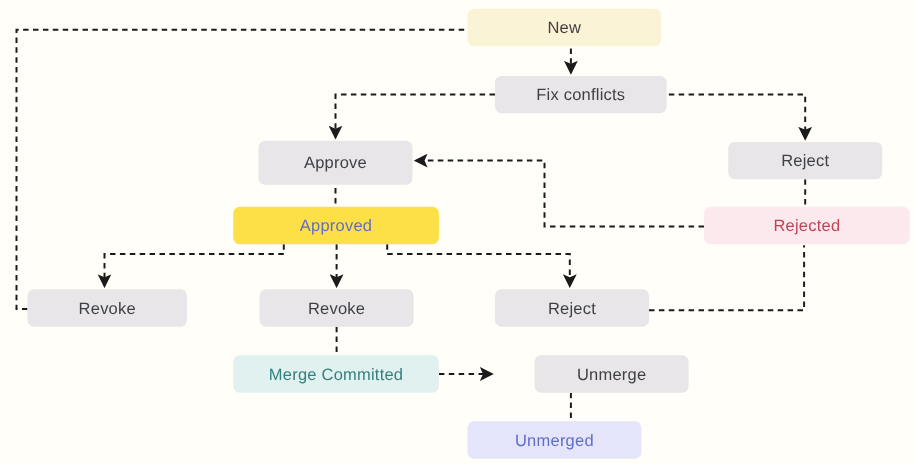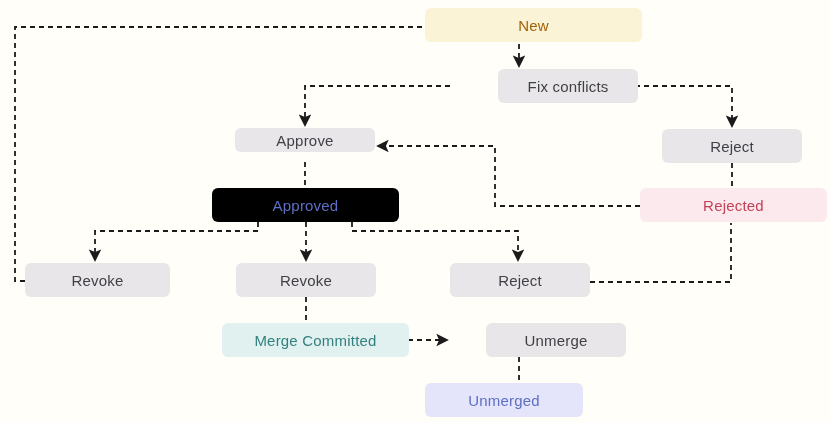--- a/index.html
+++ b/index.html
@@ -57,26 +57,26 @@
         <path d="M 306 222 V 260" class="edge" stroke="#1b1b1b" stroke-width="1.8" stroke-dasharray="5 4" marker-end="url(#arrowhead)"></path>
         <path d="M 352 222 V 231 H 518 V 260" class="edge" stroke="#1b1b1b" stroke-width="1.8" stroke-dasharray="5 4" marker-end="url(#arrowhead)"></path>
         <path d="M 25 281 H 15 V 27 H 425" class="edge" stroke="#1b1b1b" stroke-width="1.8" stroke-dasharray="5 4"></path>
         <path d="M 306 297 V 323" class="edge" stroke="#1b1b1b" stroke-width="1.8" stroke-dasharray="5 4"></path>
         <path d="M 590 282 H 731 V 223" class="edge" stroke="#1b1b1b" stroke-width="1.8" stroke-dasharray="5 4"></path>
         <path d="M 399 340 H 447" class="edge" stroke="#1b1b1b" stroke-width="1.8" stroke-dasharray="5 4" marker-end="url(#arrowhead)"></path>
         <path d="M 519 357 V 383" class="edge" stroke="#1b1b1b" stroke-width="1.8" stroke-dasharray="5 4"></path>
       </g>
   </svg>
   <div id="node-layer">
-      <div class="node state" style="left: 425px; top: 8px; width: 217px; height: 34px; background: rgb(251, 243, 213); color: #a16207;">New</div>
-      <div class="node action" style="left: 450px; top: 69px; width: 140px; height: 34px; background: rgb(232, 230, 232); color: rgb(63, 63, 70); margin-left: 48px;">Fix conflicts</div>
-      <div class="node action" style="left: 235px; top: 128px; width: 140px; height: 24px; background: rgb(232, 230, 232); color: rgb(63, 63, 70);">Approve</div>
+      <div class="node state" style="left: 425px; top: 8px; width: 176px; height: 34px; background: rgb(251, 243, 213); color: #404040;">New</div>
+      <div class="node action" style="left: 450px; top: 69px; width: 156px; height: 34px; background: rgb(232, 230, 232); color: rgb(63, 63, 70);">Fix conflicts</div>
+      <div class="node action" style="left: 235px; top: 128px; width: 140px; height: 40px; background: rgb(232, 230, 232); color: rgb(63, 63, 70);">Approve</div>
       <div class="node action" style="left: 662px; top: 129px; width: 140px; height: 34px; background: rgb(232, 230, 232); color: rgb(63, 63, 70);">Reject</div>
-      <div class="node state" style="left: 212px; top: 188px; width: 187px; height: 34px; background: #000000; color: rgb(95, 111, 196);">Approved</div>
+      <div class="node state" style="left: 212px; top: 188px; width: 187px; height: 34px; background: #fde047; color: rgb(95, 111, 196);">Approved</div>
       <div class="node state" style="left: 640px; top: 188px; width: 187px; height: 34px; background: rgb(252, 233, 238); color: rgb(194, 66, 87);">Rejected</div>
       <div class="node action" style="left: 25px; top: 263px; width: 145px; height: 34px; background: rgb(232, 230, 232); color: rgb(63, 63, 70);">Revoke</div>
       <div class="node action" style="left: 236px; top: 263px; width: 140px; height: 34px; background: rgb(232, 230, 232); color: rgb(63, 63, 70);">Revoke</div>
       <div class="node action" style="left: 450px; top: 263px; width: 140px; height: 34px; background: rgb(232, 230, 232); color: rgb(63, 63, 70);">Reject</div>
-      <div class="node state" style="left: 212px; top: 323px; width: 187px; height: 34px; background: rgb(224, 241, 240); color: rgb(52, 128, 126); margin-left: 10px;">Merge Committed</div>
+      <div class="node state" style="left: 212px; top: 323px; width: 187px; height: 34px; background: rgb(224, 241, 240); color: rgb(52, 128, 126);">Merge Committed</div>
       <div class="node action" style="left: 450px; top: 323px; width: 140px; height: 34px; background: rgb(232, 230, 232); color: rgb(63, 63, 70); margin-left: 36px;">Unmerge</div>
       <div class="node state" style="left: 425px; top: 383px; width: 158px; height: 34px; background: rgb(228, 229, 251); color: rgb(95, 111, 196);">Unmerged</div>
     </div>
 </div>
 
 </body></html>

